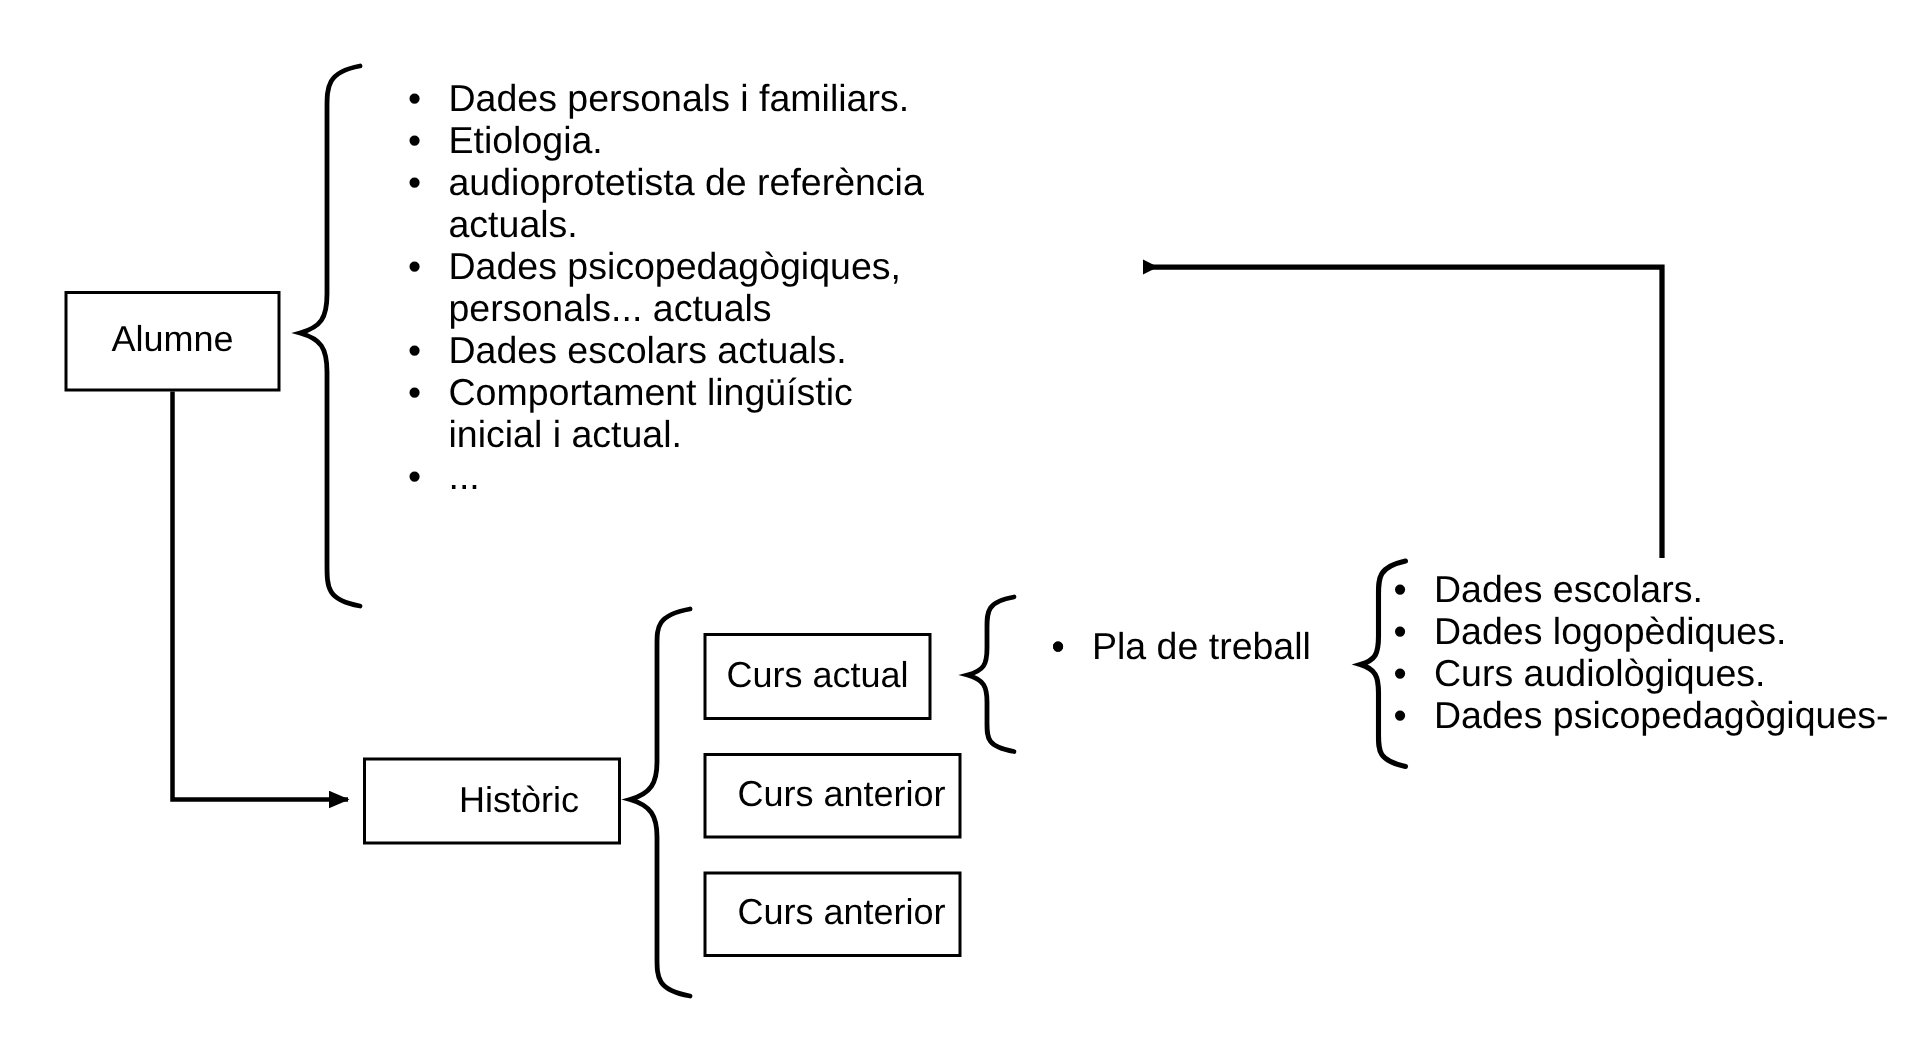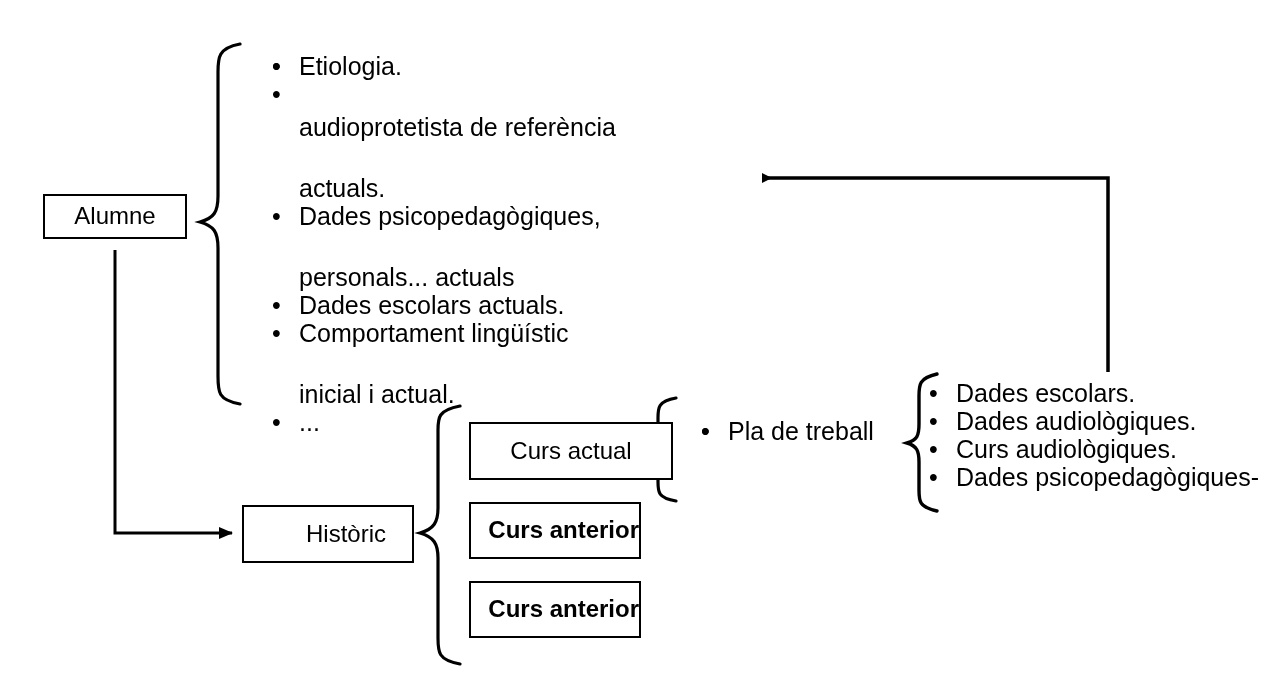--- a/index.html
+++ b/index.html
@@ -29,23 +29,22 @@
     border: 2.5px solid #000000;
     background: #ffffff;
     display: flex;
     align-items: center;
     justify-content: center;
     font-size: 24px;
     color: #000000;
     line-height: 1.1;
   }
   .node-box.left-align {
-    justify-content: flex-end;
+    justify-content: center;
     padding-left: 12px;
-    font-weight: bold;
   }
   .bullet-list {
     position: absolute;
     font-size: 25px;
     color: #000000;
     line-height: 28px;
     white-space: nowrap;
   }
   .bullet-row {
     display: block;
@@ -53,21 +52,20 @@
     padding-left: 29px;
   }
   .bullet-row > .dot {
     position: absolute;
     left: 2px;
     top: 0;
   }
   .cont-line {
     display: block;
     padding-left: 29px;
-    margin-top: 33px;
   }
 </style>
 </head>
 <body>
 
 <div id="canvas">
 
   <svg class="layer" viewBox="0 0 1281 700">
     <defs>
       <marker id="arrowL" markerWidth="12" markerHeight="12" refX="10" refY="5" orient="auto" markerUnits="userSpaceOnUse">
@@ -120,59 +118,59 @@
       <path d="M937,374
                C919,378 919,385 919,396
                L919,424
                C919,436 917,440 907,443
                C917,446 919,451 919,462
                L919,490
                C919,501 919,507 937,511"></path>
     </g>
   </svg>
 
-  <div class="node-box" style="left:43px; top:194px; width:144px; height:45px;text-align:center;">
+  <div class="node-box" style="left:43px; top:194px; width:144px; height:67px;text-align:center;">
     <span>Alumne</span>
   </div>
 
   <div class="node-box" style="left:242px; top:505px; width:172px; height:58px;padding-left:36px;">
     <span>Històric</span>
   </div>
 
-  <div class="node-box" style="left:469px; top:422px; width:204px; height:58px;">
+  <div class="node-box" style="left:469px; top:422px; width:152px; height:58px;">
     <span>Curs actual</span>
   </div>
 
   <div class="node-box left-align" style="left:469px; top:502px; width:172px; height:57px;">
     <span>Curs anterior</span>
   </div>
 
   <div class="node-box left-align" style="left:469px; top:581px; width:172px; height:57px;">
     <span>Curs anterior</span>
   </div>
 
   <div class="bullet-list" id="list-alumne" style="left:270px; top:52px;">
-      <span class="bullet-row"><span class="dot">•</span></span>
+      <span class="bullet-row"><span class="dot">•</span><span>Dades personals i familiars.</span></span>
       <span class="bullet-row"><span class="dot">•</span><span>Etiologia.</span></span>
       <span class="bullet-row"><span class="dot">•</span></span>
       <span class="cont-line"><span>audioprotetista de referència</span></span>
       <span class="cont-line"><span>actuals.</span></span>
       <span class="bullet-row"><span class="dot">•</span><span>Dades psicopedagògiques,</span></span>
       <span class="cont-line"><span>personals... actuals</span></span>
       <span class="bullet-row"><span class="dot">•</span><span>Dades escolars actuals.</span></span>
       <span class="bullet-row"><span class="dot">•</span><span>Comportament lingüístic</span></span>
       <span class="cont-line"><span>inicial i actual.</span></span>
       <span class="bullet-row"><span class="dot">•</span><span>...</span></span>
     </div>
 
   <div class="bullet-list" id="list-curs-actual" style="left:699px; top:417px;">
       <span class="bullet-row"><span class="dot">•</span></span>
       <span class="bullet-row"><span class="dot">•</span><span>Pla de treball</span></span>
     </div>
 
   <div class="bullet-list" id="list-dades" style="left:927px; top:379px;">
       <span class="bullet-row"><span class="dot">•</span><span>Dades escolars.</span></span>
-      <span class="bullet-row"><span class="dot">•</span><span>Dades audiològiques.</span></span>
+      <span class="bullet-row"><span class="dot">•</span><span>Dades logopèdiques.</span></span>
       <span class="bullet-row"><span class="dot">•</span><span>Curs audiològiques.</span></span>
       <span class="bullet-row"><span class="dot">•</span><span>Dades psicopedagògiques-</span></span>
     </div>
 
 </div>
 
 </body></html>

